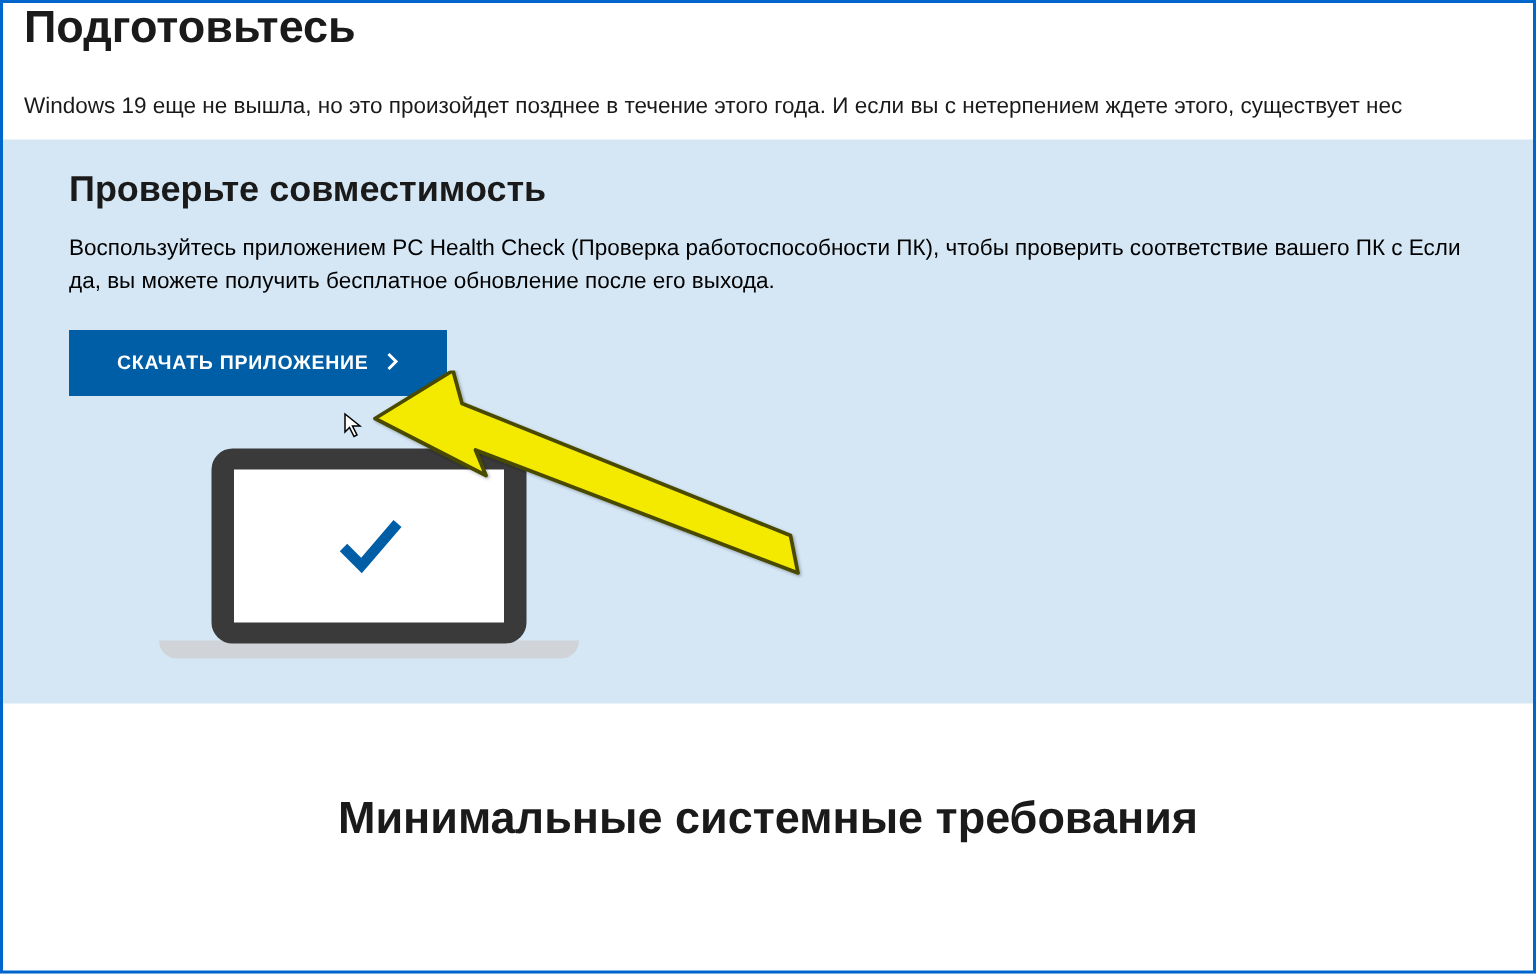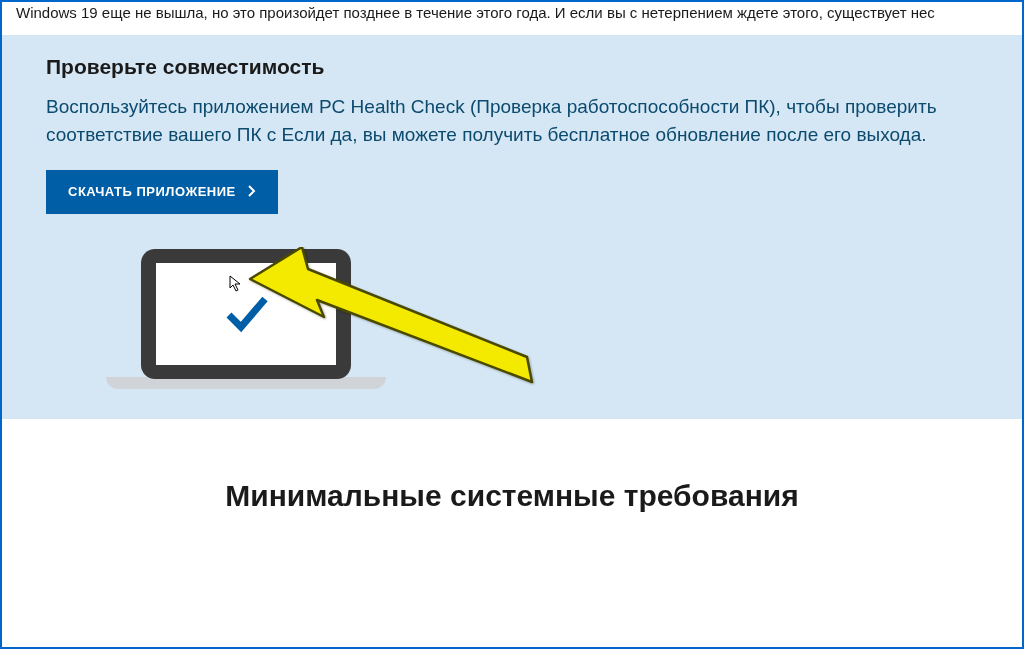--- a/index.html
+++ b/index.html
@@ -35,38 +35,38 @@
     .compat-box {
       background: #d5e7f5;
       padding: 20px 30px 30px 30px;
       margin-top: 10px;
       margin-left: -14px;
       margin-right: -14px;
       padding-left: 44px;
       padding-right: 30px;
     }
     .compat-heading {
-      font-size: 21px;
+      font-size: 24px;
       font-weight: 700;
       color: #1a1a1a;
       margin-bottom: 14px;
     }
     .compat-text {
-      font-size: 19px;
-      color: #0c4a6e;
+      font-size: 15px;
+      color: #000000;
       line-height: 1.5;
       margin-bottom: 20px;
     }
     .download-btn {
       background: #005ea6;
       color: #ffffff;
       font-size: 13px;
       font-weight: 600;
       letter-spacing: 0.5px;
-      padding: 14px 22px;
+      padding: 14px 32px;
       border: none;
       cursor: pointer;
       display: inline-flex;
       align-items: center;
       gap: 12px;
       text-transform: uppercase;
     }
     .download-btn .chev {
       font-size: 14px;
     }
@@ -128,20 +128,21 @@
       top: 272px;
       width: 16px;
       height: 20px;
       pointer-events: none;
     }
   </style>
 </head>
 <body>
 
 <div class="content">
+  <h1 class="main-heading">Подготовьтесь</h1>
 
   <p class="intro-text">Windows 19 еще не вышла, но это произойдет позднее в течение этого года. И если вы с нетерпением ждете этого, существует нес</p>
 
   <div class="compat-box">
     <h2 class="compat-heading">Проверьте совместимость</h2>
     <p class="compat-text">Воспользуйтесь приложением PC Health Check (Проверка работоспособности ПК), чтобы проверить соответствие вашего ПК с Если да, вы можете получить бесплатное обновление после его выхода.</p>
     <button class="download-btn">
       <span>СКАЧАТЬ ПРИЛОЖЕНИЕ</span>
       <span class="chev">
         <svg width="8" height="12" viewBox="0 0 8 12">

